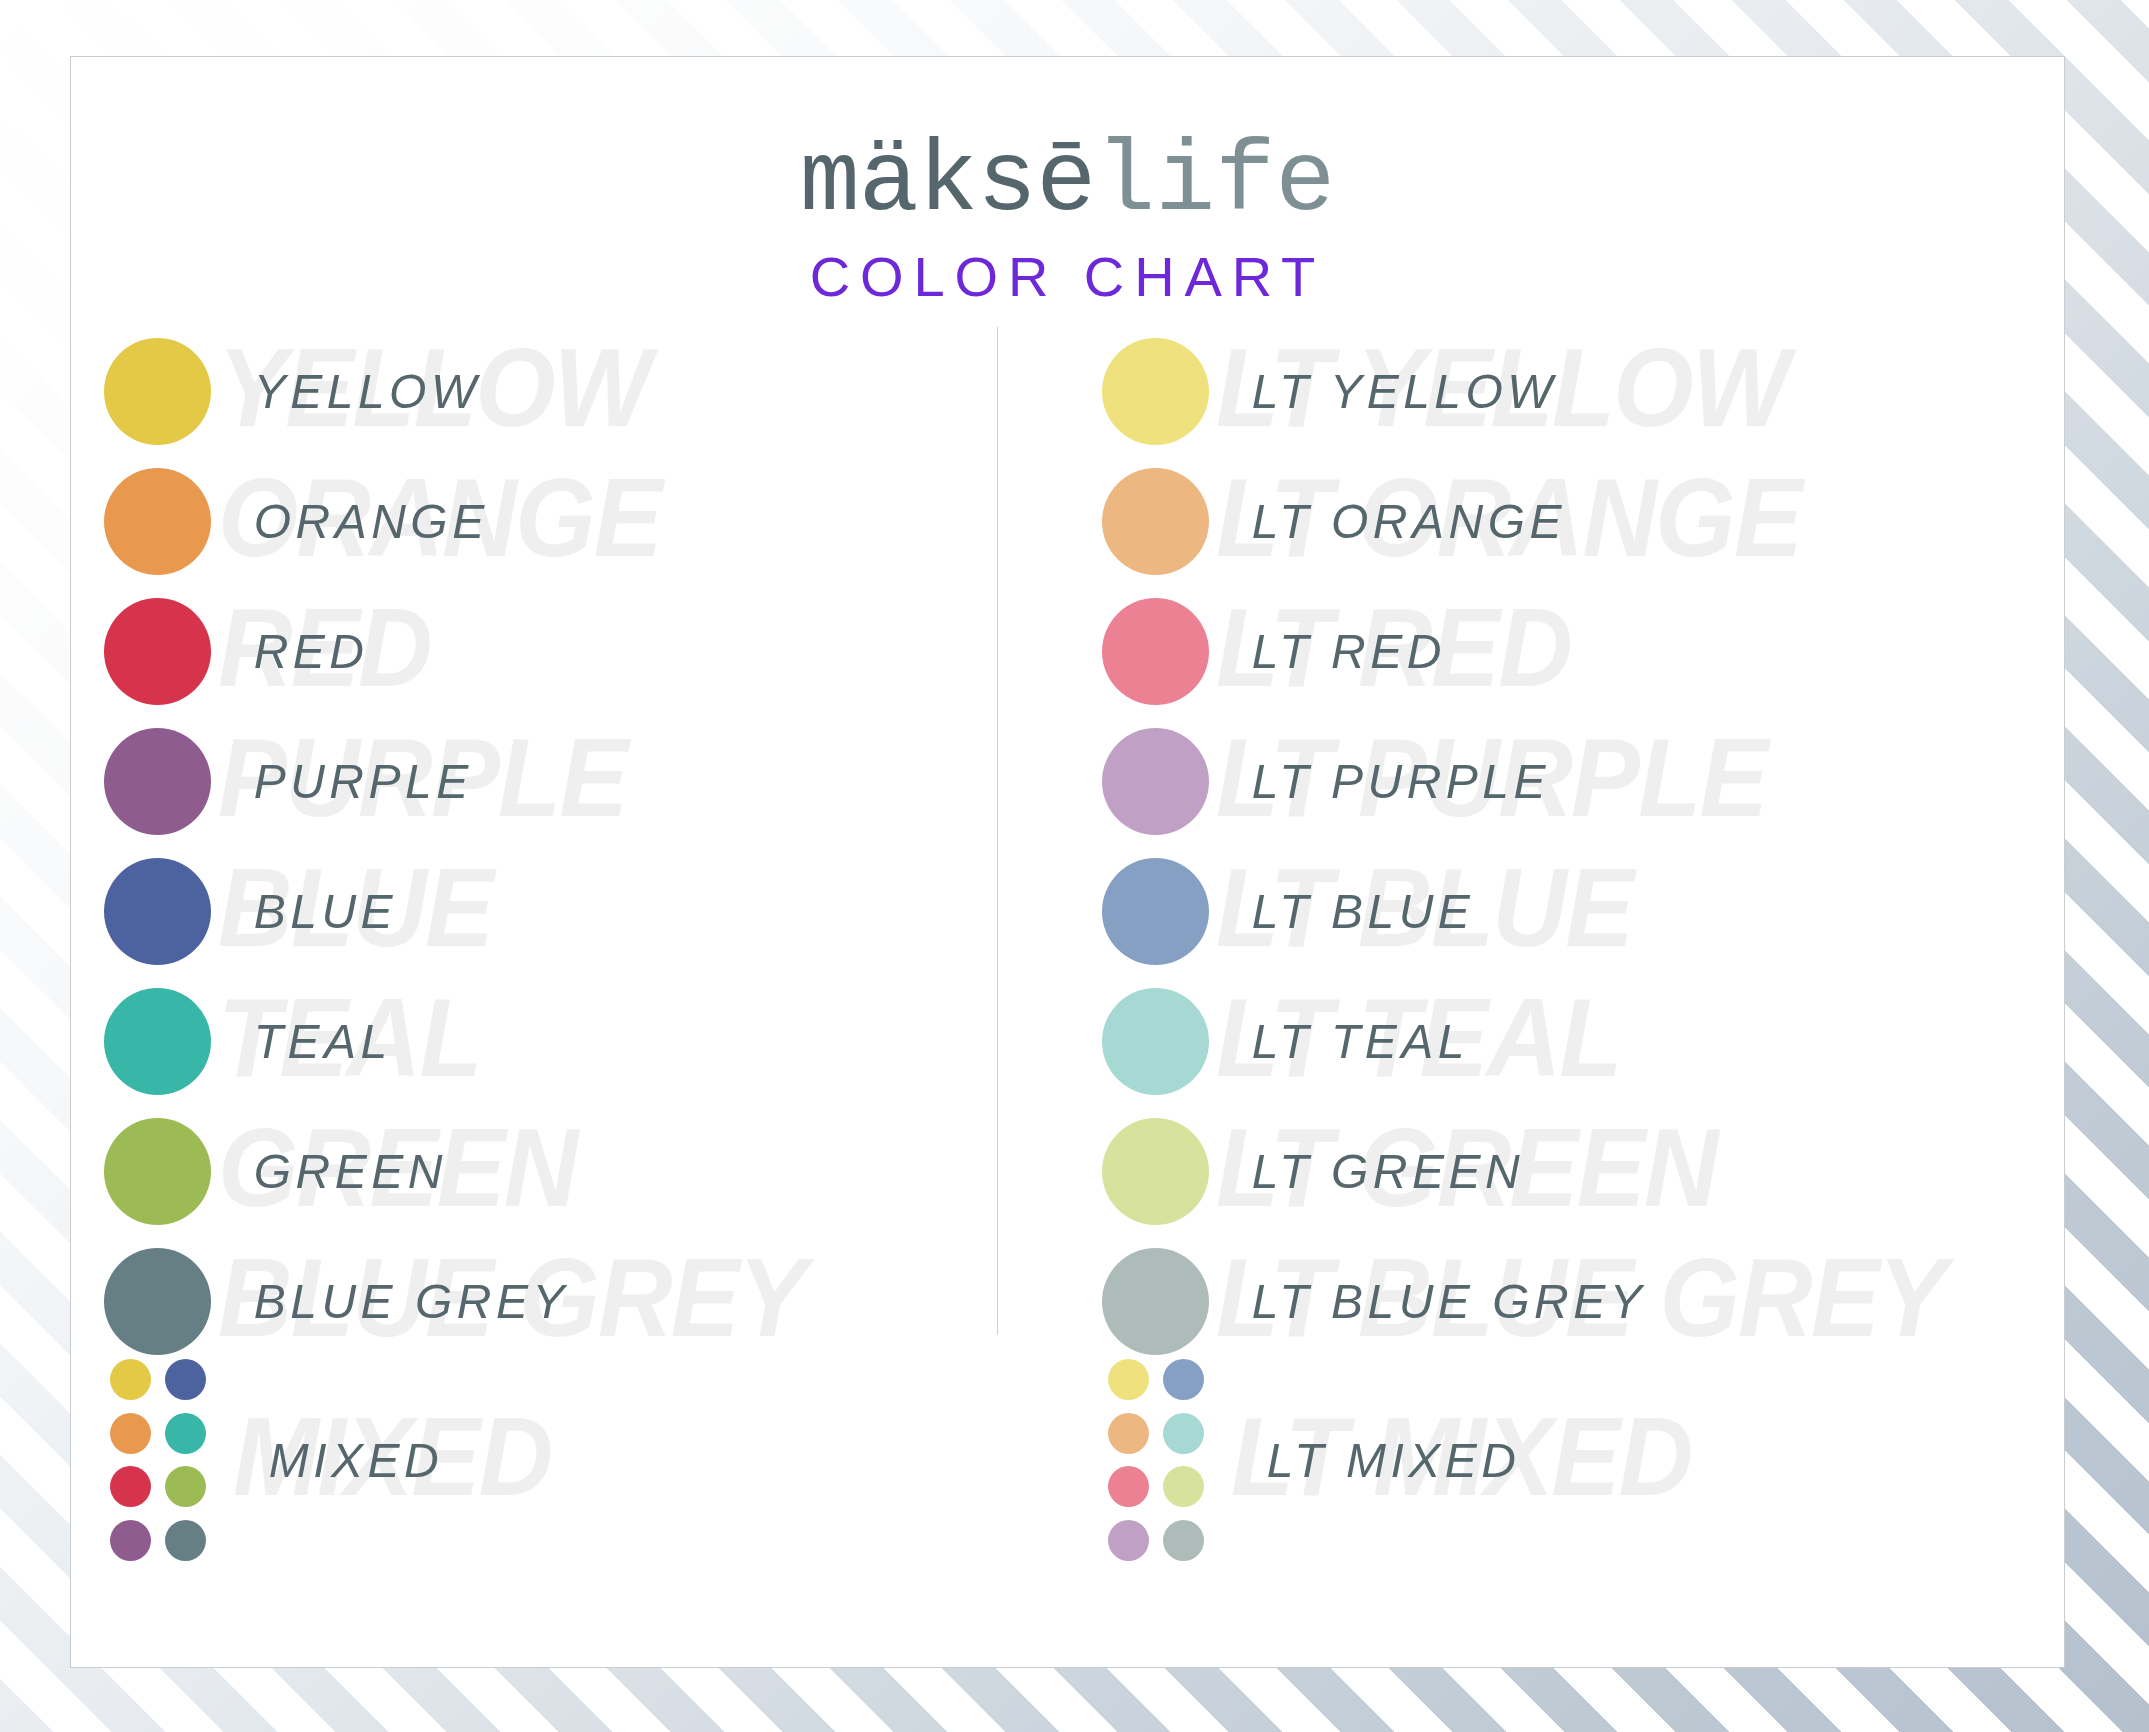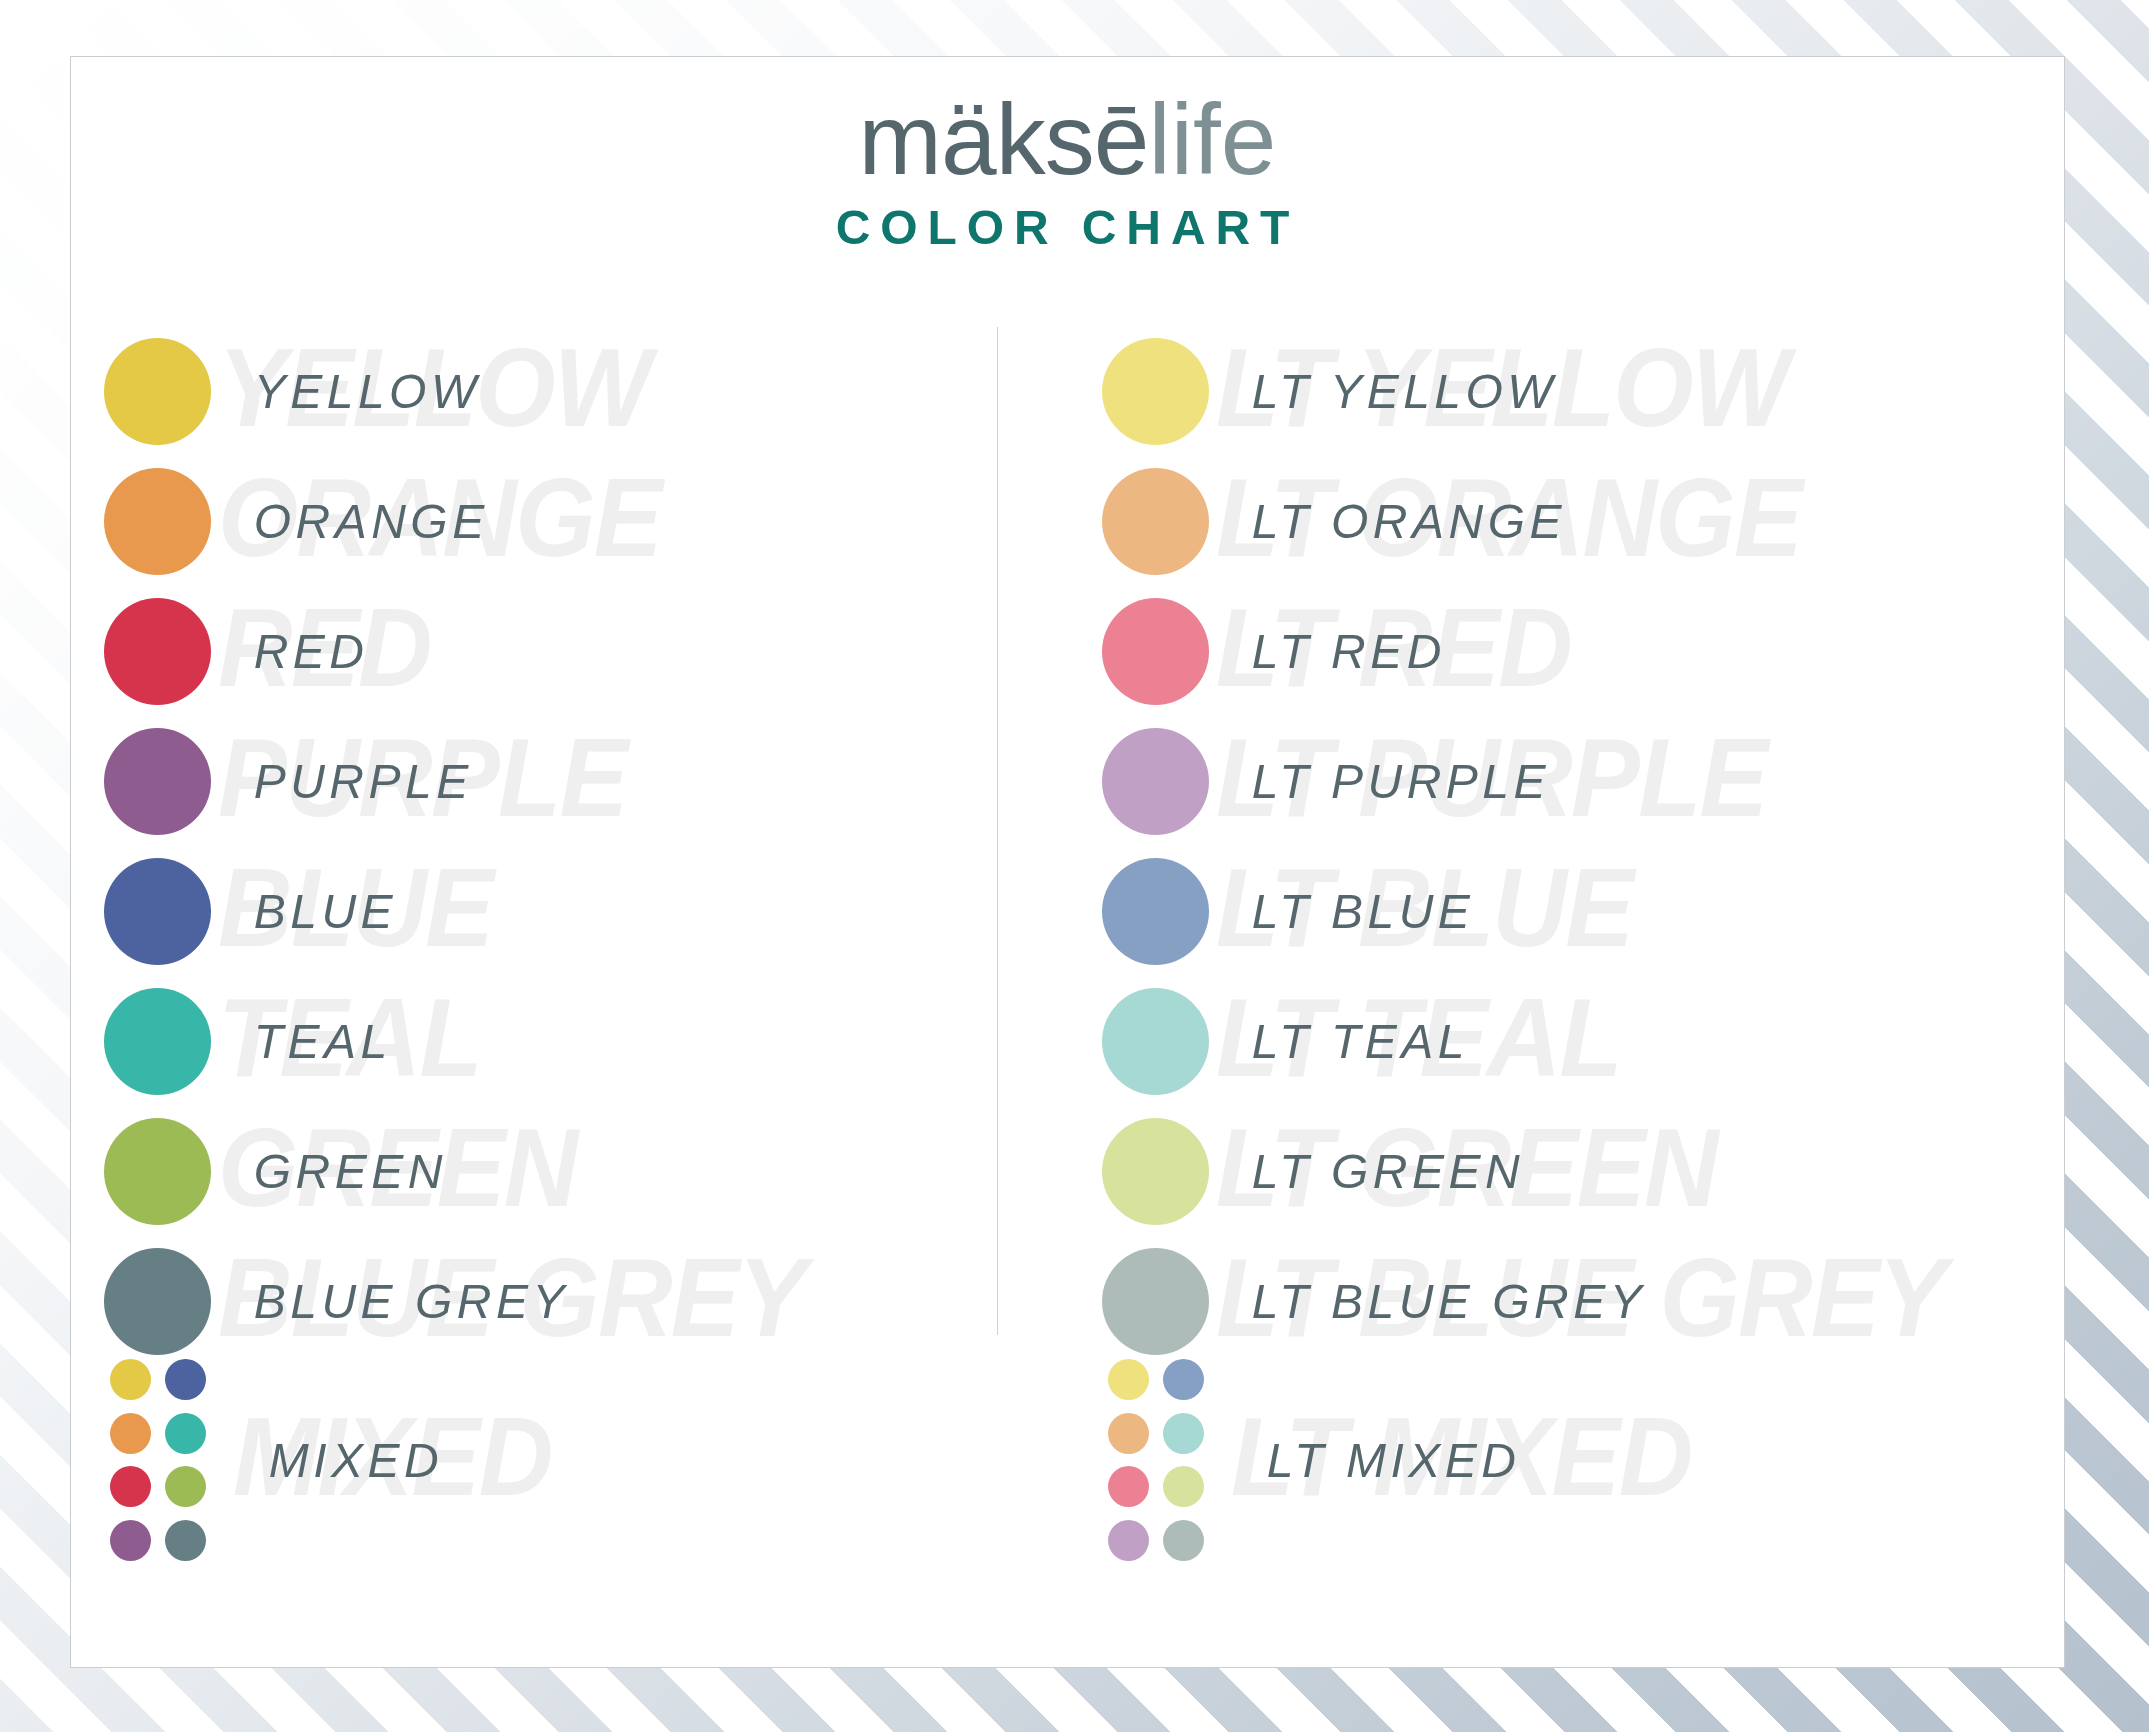--- a/index.html
+++ b/index.html
@@ -62,43 +62,44 @@
   
   .header {
     position: absolute;
     left: 0;
     top: 0;
     width: 100%;
     text-align: center;
     padding-top: 32px;
   }
   .wordmark {
-    font-family: Liberation Sans, sans-serif;
+    font-family: Liberation Mono, monospace;
     font-size: 100px;
     line-height: 1.0;
     color: #5b6b70;
     letter-spacing: -0.9px;
     white-space: nowrap;
     font-weight: 400;
+    margin-top: 44px;
   }
   .wordmark .maks {
     font-weight: 400;
     color: #55666c;
   }
   .wordmark .life {
     font-weight: 300;
     color: #7f9095;
     letter-spacing: 0px;
   }
   .subtitle {
     margin-top: 10.7px;
-    font-size: 48px;
+    font-size: 56px;
     letter-spacing: 9.9px;
-    color: #0f766e;
-    font-weight: 700;
+    color: #6d28d9;
+    font-weight: 400;
     white-space: nowrap;
   }
 
   
   .divider {
     position: absolute;
     left: 926px;
     top: 270px;
     width: 0.9px;
     height: 1008px;

